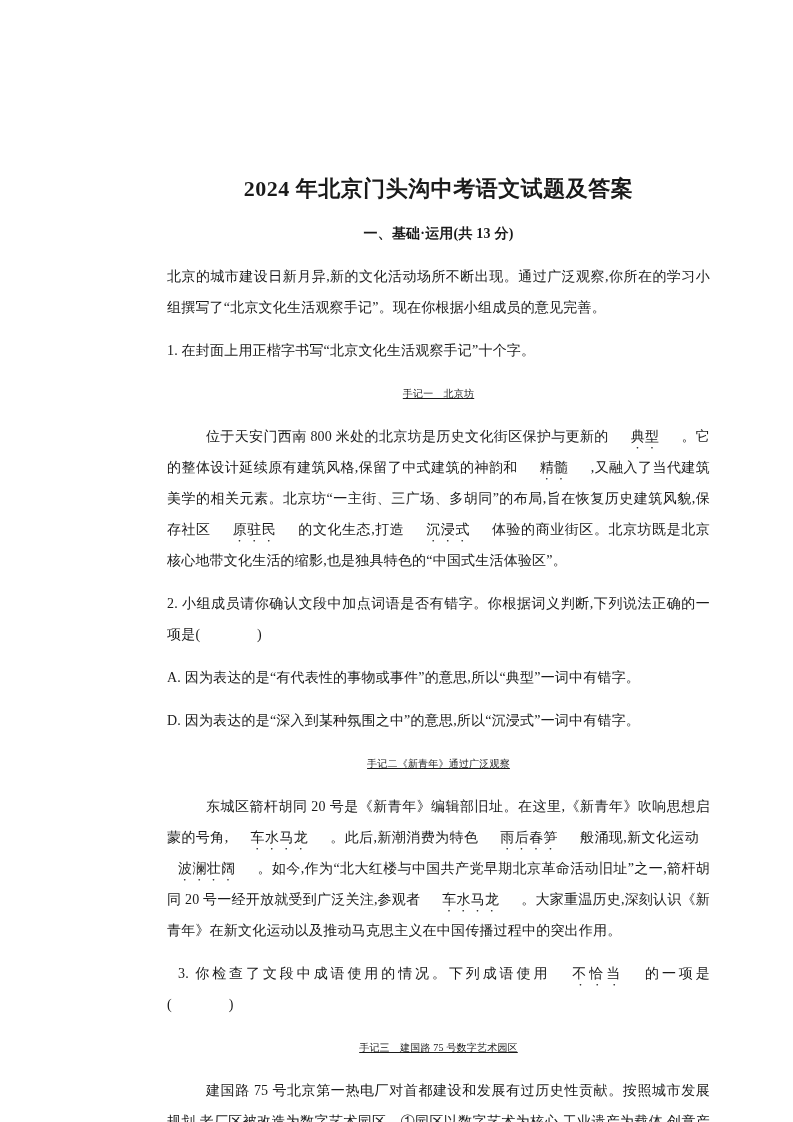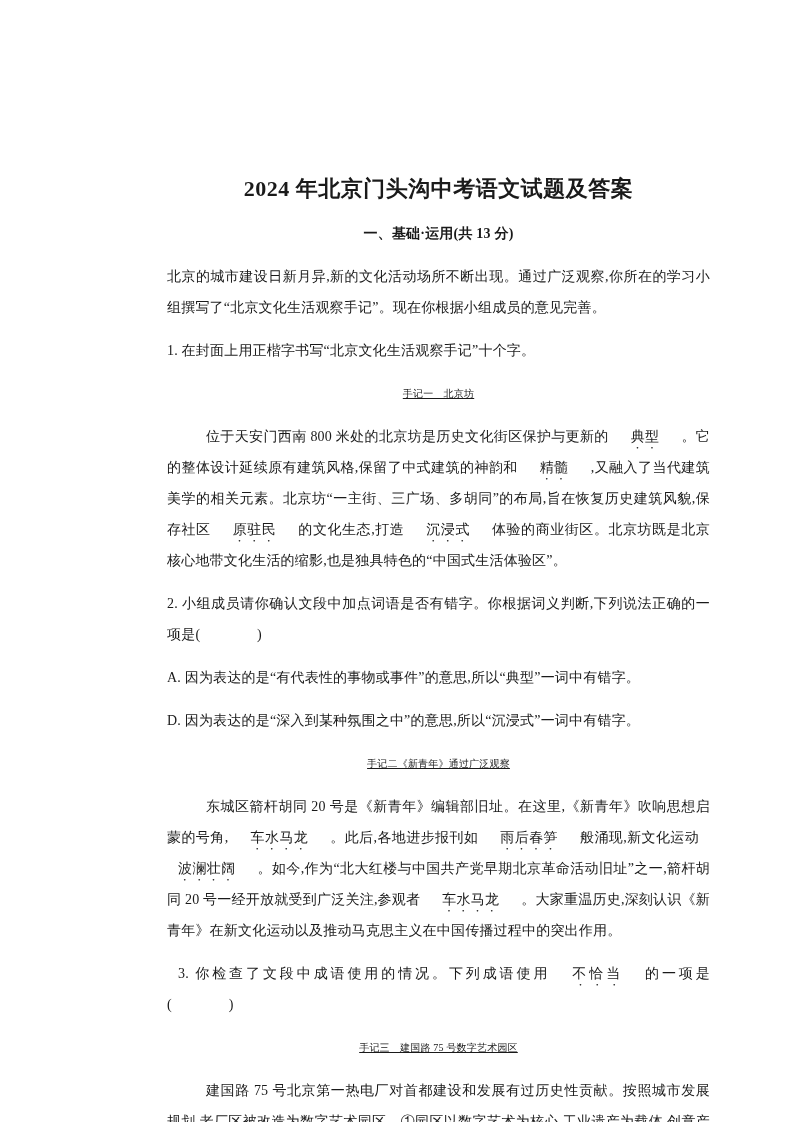--- a/index.html
+++ b/index.html
@@ -95,21 +95,21 @@
 
     <p class="para indent"><span>位于天安门西南 800 米处的北京坊是历史文化街区保护与更新的</span><span class="em">典型</span><span>。它的整体设计延续原有建筑风格,保留了中式建筑的神韵和</span><span class="em">精髓</span><span>,又融入了当代建筑美学的相关元素。北京坊“一主街、三广场、多胡同”的布局,旨在恢复历史建筑风貌,保存社区</span><span class="em">原驻民</span><span>的文化生态,打造</span><span class="em">沉浸式</span><span>体验的商业街区。北京坊既是北京核心地带文化生活的缩影,也是独具特色的“中国式生活体验区”。</span></p>
 
     <p class="para">2. 小组成员请你确认文段中加点词语是否有错字。你根据词义判断,下列说法正确的一项是(　　　　)</p>
 
     <p class="para">A. 因为表达的是“有代表性的事物或事件”的意思,所以“典型”一词中有错字。</p>
     <p class="para">D. 因为表达的是“深入到某种氛围之中”的意思,所以“沉浸式”一词中有错字。</p>
 
     <div class="center-line">手记二《新青年》通过广泛观察</div>
 
-    <p class="para indent"><span>东城区箭杆胡同 20 号是《新青年》编辑部旧址。在这里,《新青年》吹响思想启蒙的号角,</span><span class="em">车水马龙</span><span>。此后,各地进步报刊如</span><span class="em">雨后春笋</span><span>般涌现,新文化运动</span><span class="em">波澜壮阔</span><span>。如今,作为“北大红楼与中国共产党早期北京革命活动旧址”之一,箭杆胡同 20 号一经开放就受到广泛关注,参观者</span><span class="em">车水马龙</span><span>。大家重温历史,深刻认识《新青年》在新文化运动以及推动马克思主义在中国传播过程中的突出作用。</span></p>
+    <p class="para indent"><span>东城区箭杆胡同 20 号是《新青年》编辑部旧址。在这里,《新青年》吹响思想启蒙的号角,</span><span class="em">车水马龙</span><span>。此后,新潮消费为特色</span><span class="em">雨后春笋</span><span>般涌现,新文化运动</span><span class="em">波澜壮阔</span><span>。如今,作为“北大红楼与中国共产党早期北京革命活动旧址”之一,箭杆胡同 20 号一经开放就受到广泛关注,参观者</span><span class="em">车水马龙</span><span>。大家重温历史,深刻认识《新青年》在新文化运动以及推动马克思主义在中国传播过程中的突出作用。</span></p>
 
     <p class="para"><span>3. 你检查了文段中成语使用的情况。下列成语使用</span><span class="em">不恰当</span><span>的一项是(　　　　)</span></p>
 
 
     <div class="center-line">手记三　建国路 75 号数字艺术园区</div>
 
     <p class="para indent"><span>建国路 75 号北京第一热电厂对首都建设和发展有过历史性贡献。按照城市发展规划,老厂区被改造为数字艺术园区。①园区以数字艺术为核心,工业遗产为载体,创意产业和低碳技术为保障,新潮消费为特色,集多种功能于一体。②粗细不等的供水、蒸汽管道凌空架</span></p>
 
   </div>
 

